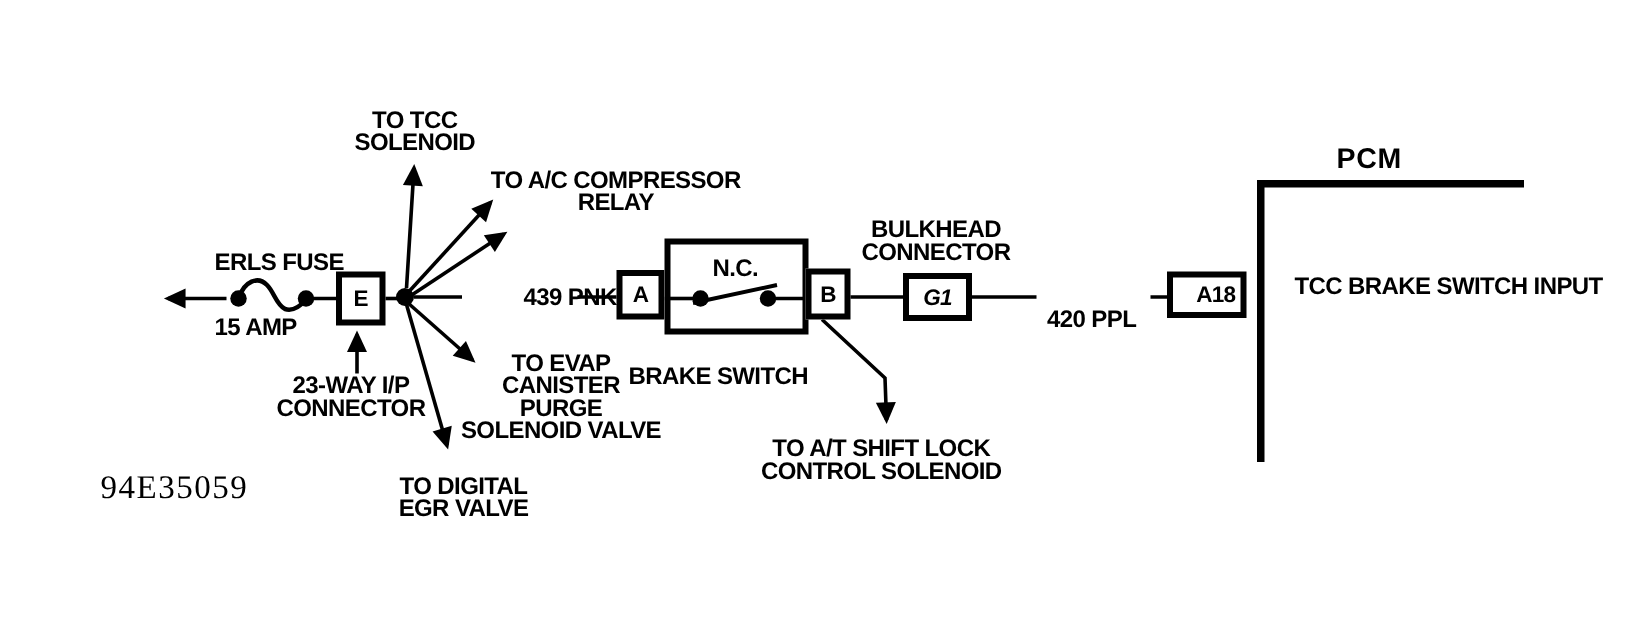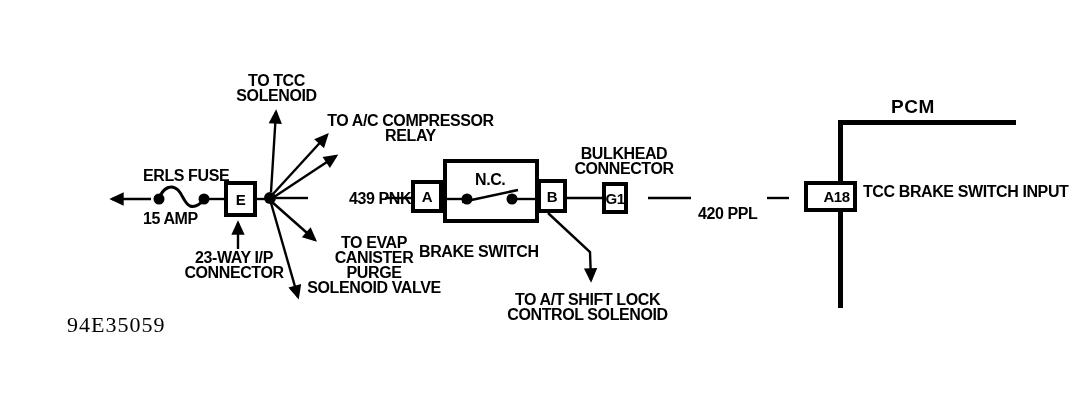--- a/index.html
+++ b/index.html
@@ -80,40 +80,42 @@
 
   <div class="box" style="left:224px; top:181px; width:33px; height:36px;">
     <span class="pin">E</span>
   </div>
   <div class="box" style="left:411px; top:180px; width:32px; height:33px;">
     <span class="pin">A</span>
   </div>
   <div class="box" style="left:537px; top:179px; width:30px; height:34px;">
     <span class="pin">B</span>
   </div>
-  <div class="box" style="left:602px; top:182px; width:26px; height:32px;">
+  <div class="box" style="left:602px; top:182px; width:46px; height:32px;font-style:italic;">
     <span class="pin">G1</span>
   </div>
-  <div class="box" style="left:804px; top:181px; width:53px; height:31px;padding-left:12px;">
+  <div class="box" style="left:778px; top:181px; width:53px; height:31px;padding-left:12px;">
     <span class="pin">A18</span>
   </div>
 
   <div class="lbl" style="left:143px; top:168px;">ERLS FUSE</div>
   <div class="lbl" style="left:143px; top:211px;">15 AMP</div>
   <div class="lbl ctr" style="left:179px; top:250px; width:110px;">23-WAY I/P
 CONNECTOR</div>
   <div class="lbl ctr" style="left:327px; top:113px; width:167px;">TO A/C COMPRESSOR
 RELAY</div>
   <div class="lbl ctr" style="left:229px; top:73px; width:95px;">TO TCC
 SOLENOID</div>
   <div class="lbl" style="left:313px; top:191px;margin-left:36px;">439 PNK</div>
   <div class="lbl ctr" style="left:304px; top:235px; width:140px;">TO EVAP
 CANISTER
 PURGE
 SOLENOID VALVE</div>
+  <div class="lbl ctr" style="left:259px; top:317px; width:100px;">TO DIGITAL
+EGR VALVE</div>
   <div class="lbl" style="left:475px; top:172px;">N.C.</div>
   <div class="lbl" style="left:419px; top:244px;">BRAKE SWITCH</div>
   <div class="lbl ctr" style="left:505px; top:292px; width:165px;">TO A/T SHIFT LOCK
 CONTROL SOLENOID</div>
   <div class="lbl ctr" style="left:565px; top:146px; width:118px;">BULKHEAD
 CONNECTOR</div>
   <div class="lbl" style="left:698px; top:206px;">420 PPL</div>
   <div class="lbl pcm-title" style="left:891px; top:95px;">PCM</div>
   <div class="lbl" style="left:847px; top:184px;margin-left:16px;">TCC BRAKE SWITCH INPUT</div>
   <div class="lbl figure-id" style="left:67px; top:312px;">94E35059</div>

